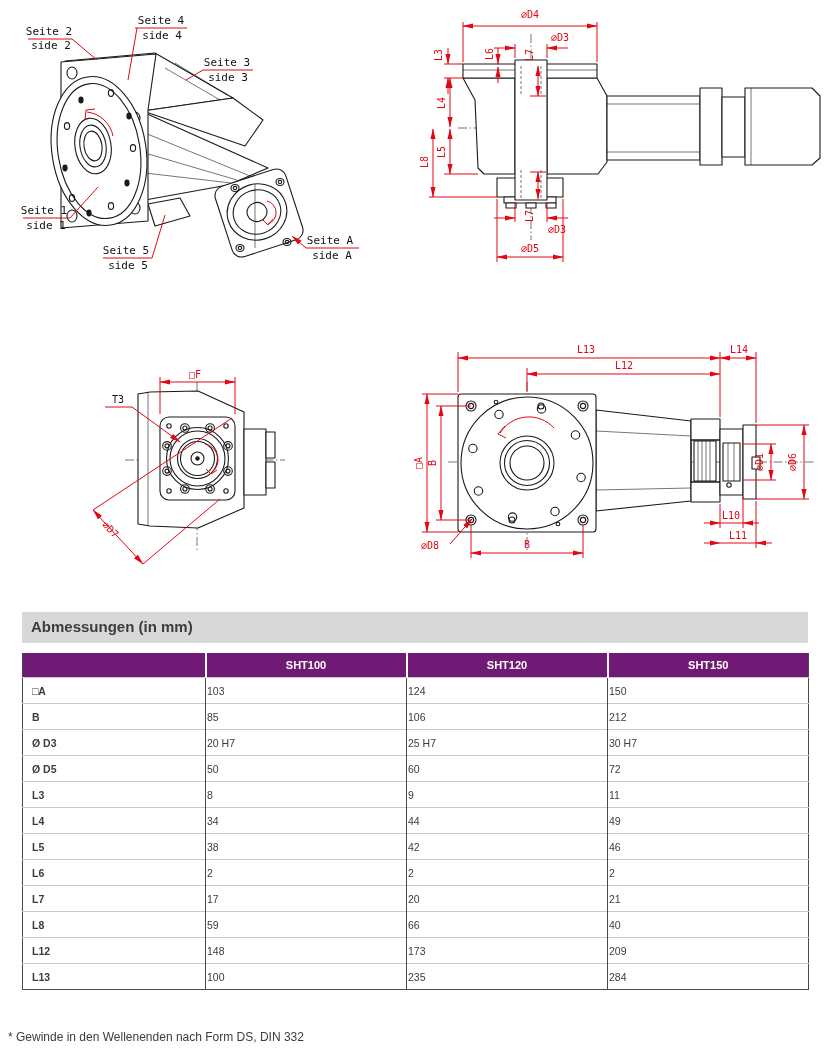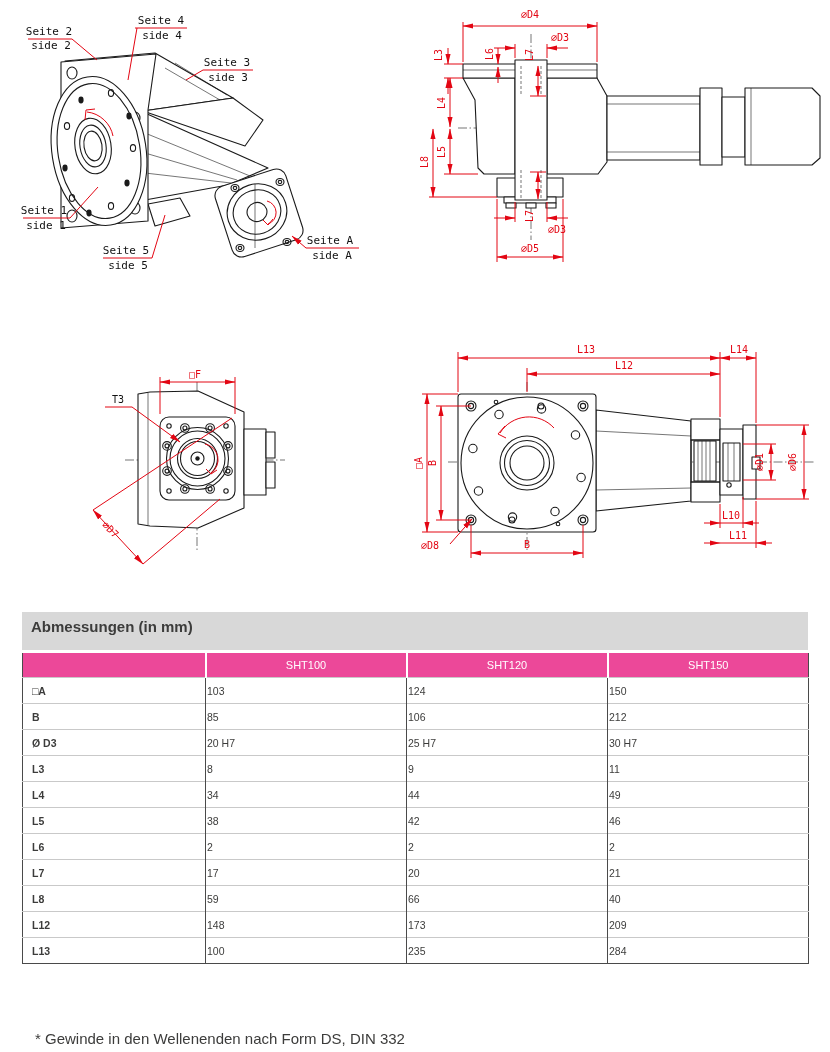--- a/index.html
+++ b/index.html
@@ -7,33 +7,33 @@
         font-family:"Liberation Sans",sans-serif;color:#3c3c3b;}
   .abs{position:absolute;}
   svg text{font-family:"DejaVu Sans Mono",monospace;}
   .dimtxt{fill:#e30613;font-size:10px;}
   .isotxt{fill:#111;font-size:11px;}
   .blk{stroke:#1a1a1a;fill:#fff;stroke-width:1.1;stroke-linejoin:round;}
   .blkn{stroke:#1a1a1a;fill:none;stroke-width:1.1;stroke-linejoin:round;}
   .thin{stroke:#1a1a1a;fill:none;stroke-width:0.6;}
   .red{stroke:#e30613;fill:none;stroke-width:1;}
   .cl{stroke:#3a3a3a;fill:none;stroke-width:0.7;stroke-dasharray:9 2.5 1.5 2.5;}
-  .titlebar{left:22px;top:612px;width:786px;height:38px;background:#d8d8d8;
+  .titlebar{left:22px;top:612px;width:786px;height:31px;background:#d8d8d8;
             font-size:15px;font-weight:bold;line-height:29px;padding-left:9px;
             box-sizing:border-box;color:#3c3c3b;}
   table.dims{left:22px;top:653px;width:786px;border-collapse:collapse;table-layout:fixed;
              border-left:1px solid #4a4a4a;border-right:1px solid #4a4a4a;
              border-bottom:1px solid #4a4a4a;}
-  table.dims th{background:#ec4899;color:#fff;font-size:11px;font-weight:normal;
+  table.dims th{background:#701a75;color:#fff;font-size:11px;font-weight:bold;
                 height:22px;border-left:2px solid #fff;}
   table.dims th:first-child{border-left:none;}
   table.dims td{height:23px;font-size:10.5px;border-left:1px solid #4a4a4a;
                 border-top:1px solid #c9c9c9;text-align:left;color:#3c3c3b;}
   table.dims td:first-child{border-left:none;text-align:left;padding-left:9px;font-weight:bold;}
-  .footnote{left:35px;top:1030px;font-size:15px;color:#3c3c3b;}
+  .footnote{left:8px;top:1030px;font-size:12px;color:#3c3c3b;}
 </style>
 </head>
 <body>
 
 <div class="page">
 
   <svg class="abs" style="left:15px;top:8px" width="400" height="272" viewBox="0 0 400 272">
     <defs>
       <marker id="a1" viewBox="0 0 10 10" refX="9.5" refY="5" markerWidth="11" markerHeight="11" orient="auto-start-reverse">
         <path d="M0,2.6 L10,5 L0,7.4 Z" fill="#e30613"></path>
@@ -447,20 +447,26 @@
           <td>106</td>
           <td>212</td>
         </tr>
       <tr>
           <td>Ø D3</td>
           <td>20 H7</td>
           <td>25 H7</td>
           <td>30 H7</td>
         </tr>
       <tr>
+          <td>Ø D5</td>
+          <td>50</td>
+          <td>60</td>
+          <td>72</td>
+        </tr>
+      <tr>
           <td>L3</td>
           <td>8</td>
           <td>9</td>
           <td>11</td>
         </tr>
       <tr>
           <td>L4</td>
           <td>34</td>
           <td>44</td>
           <td>49</td>

